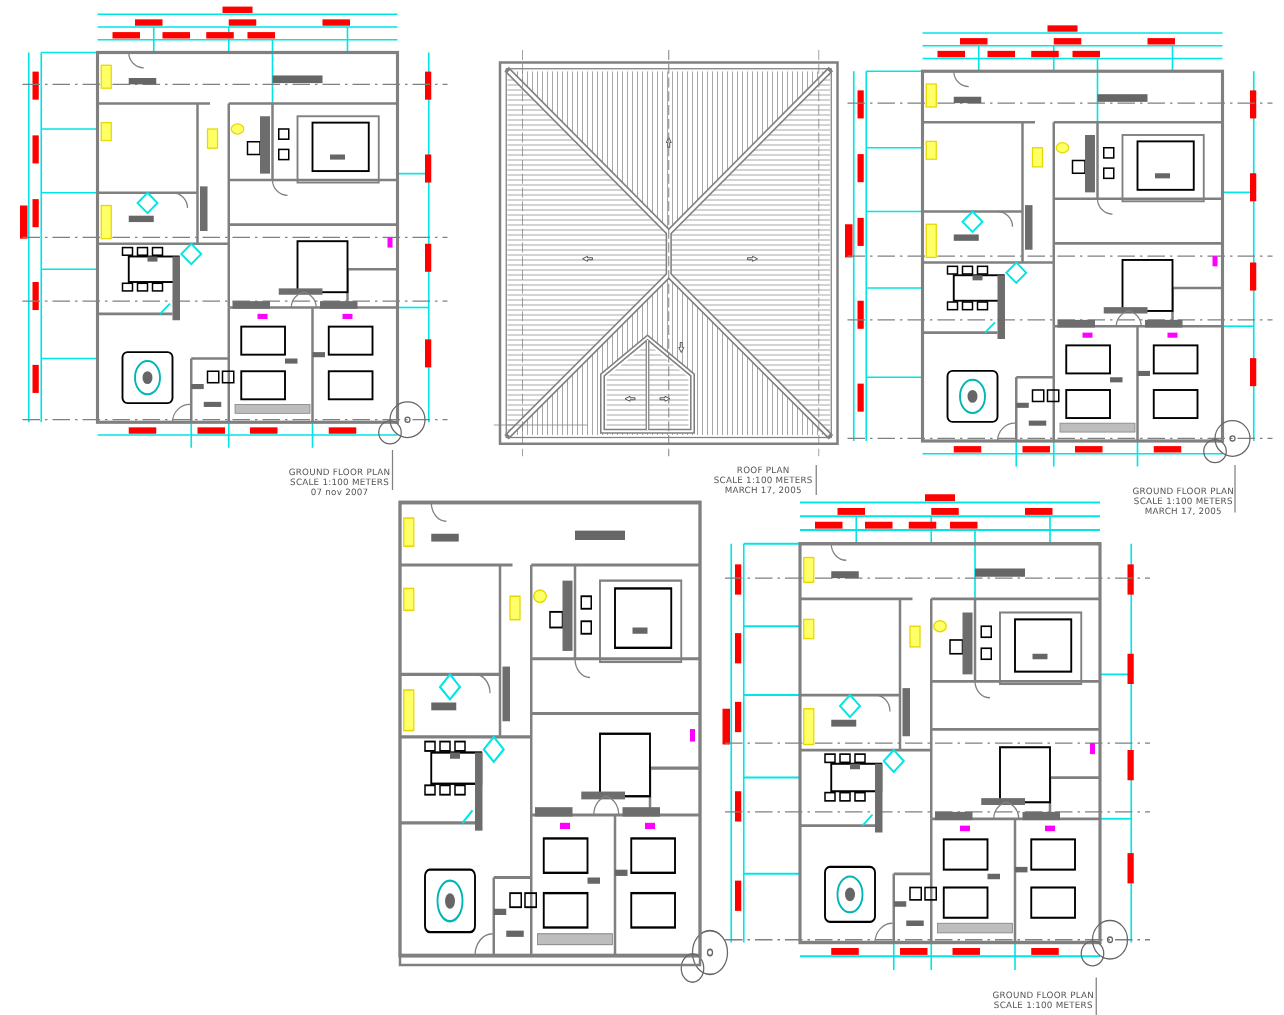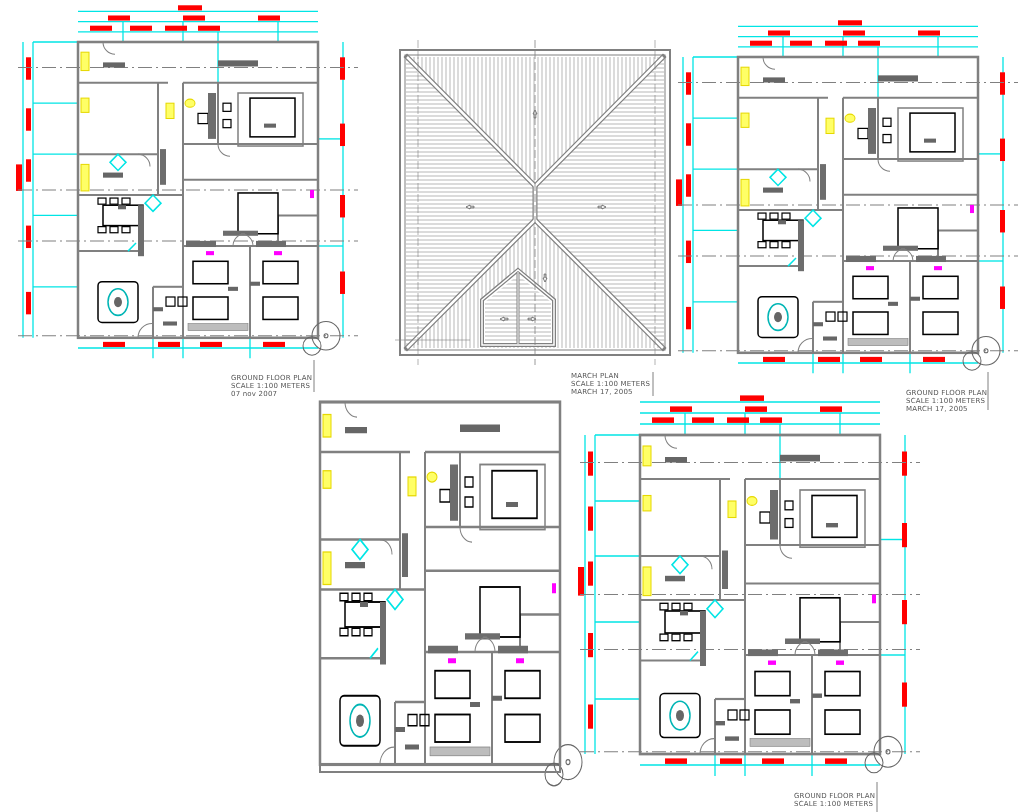--- a/index.html
+++ b/index.html
@@ -1,18 +1,18 @@
 <!DOCTYPE html>
 <html><head>
 <meta charset="utf-8">
 <style>
   html,body{margin:0;padding:0;background:#ffffff;}
   body{width:1027px;height:812px;position:relative;overflow:hidden;font-family:"DejaVu Sans",sans-serif;}
   #sheet{position:absolute;left:0;top:0;width:1027px;height:812px;}
-  .caption{position:absolute;font-family:"DejaVu Sans",sans-serif;font-size:7px;line-height:8px;color:#555;letter-spacing:0.2px;white-space:nowrap;}
+  .caption{position:absolute;font-family:"DejaVu Sans",sans-serif;font-size:7px;line-height:8px;color:#555;letter-spacing:0.2px;white-space:nowrap;text-align:center;}
   .caption div{margin:0;}
 </style>
 </head>
 <body>
 
 <svg id="sheet" width="1027" height="812" viewBox="0 0 1027 812" xmlns="http://www.w3.org/2000/svg">
   <defs>
 
     <g id="floorplan">
 
@@ -492,21 +492,21 @@
   </g>
 </svg>
 
 <div class="caption" style="left:231px;top:374px;">
   <div>GROUND FLOOR PLAN</div>
   <div>SCALE 1:100 METERS</div>
   <div>07 nov 2007</div>
 </div>
 
 <div class="caption" style="left:571px;top:372px;">
-  <div>MARCH PLAN</div>
+  <div>ROOF PLAN</div>
   <div>SCALE 1:100 METERS</div>
   <div>MARCH 17, 2005</div>
 </div>
 
 <div class="caption" style="left:906px;top:389px;">
   <div>GROUND FLOOR PLAN</div>
   <div>SCALE 1:100 METERS</div>
   <div>MARCH 17, 2005</div>
 </div>
 

